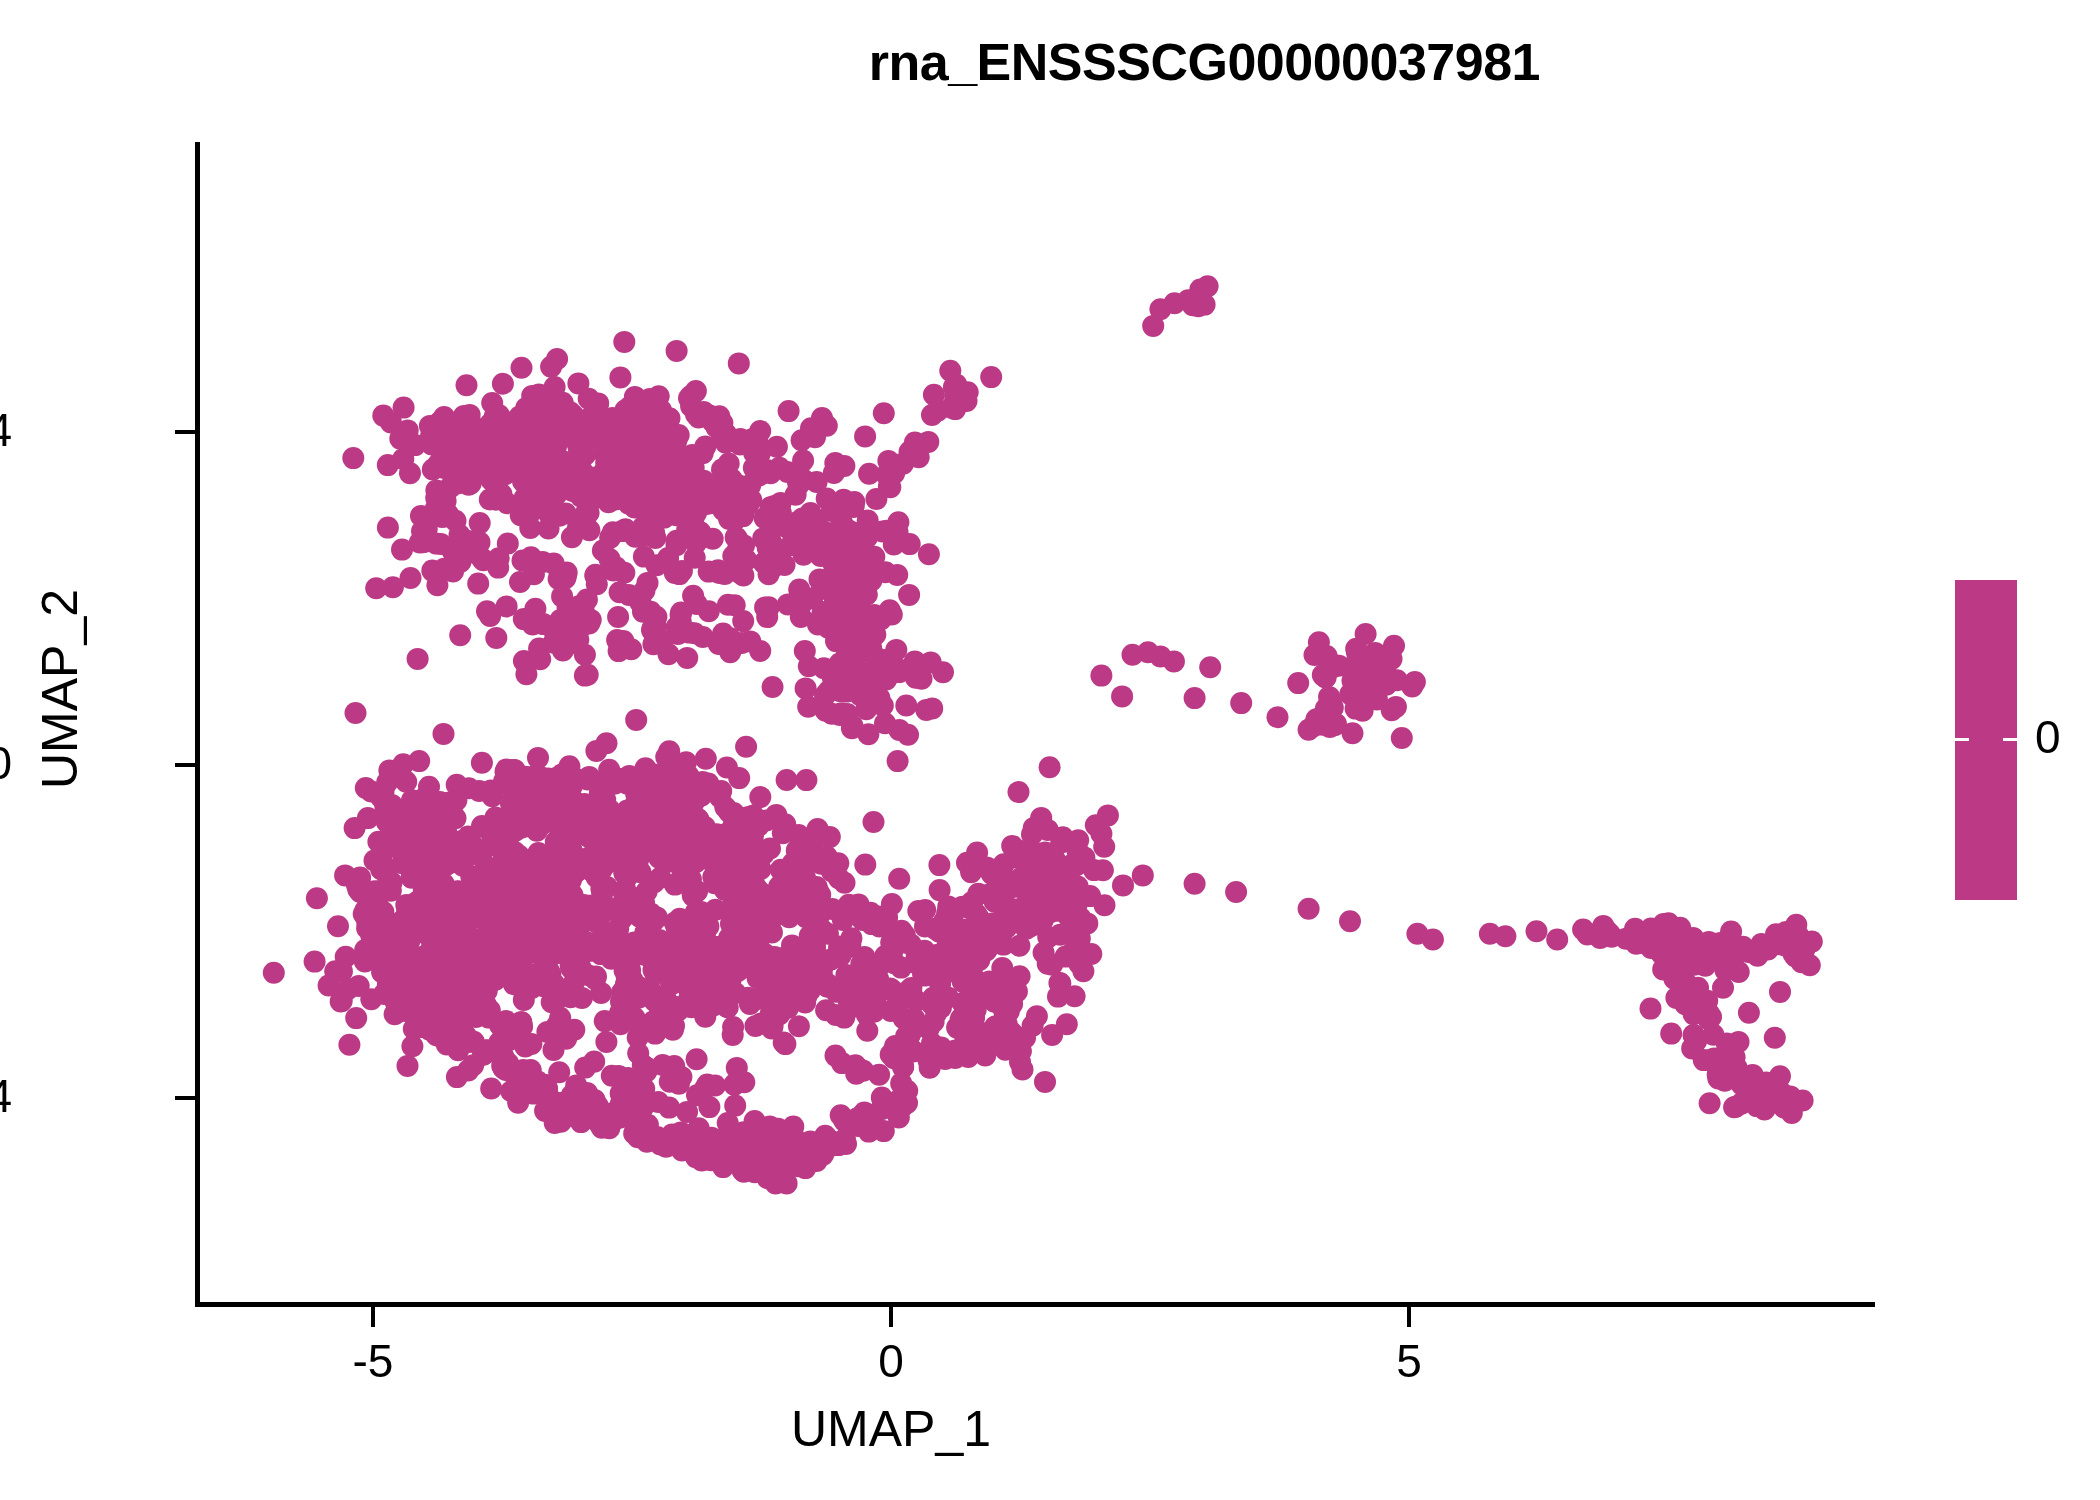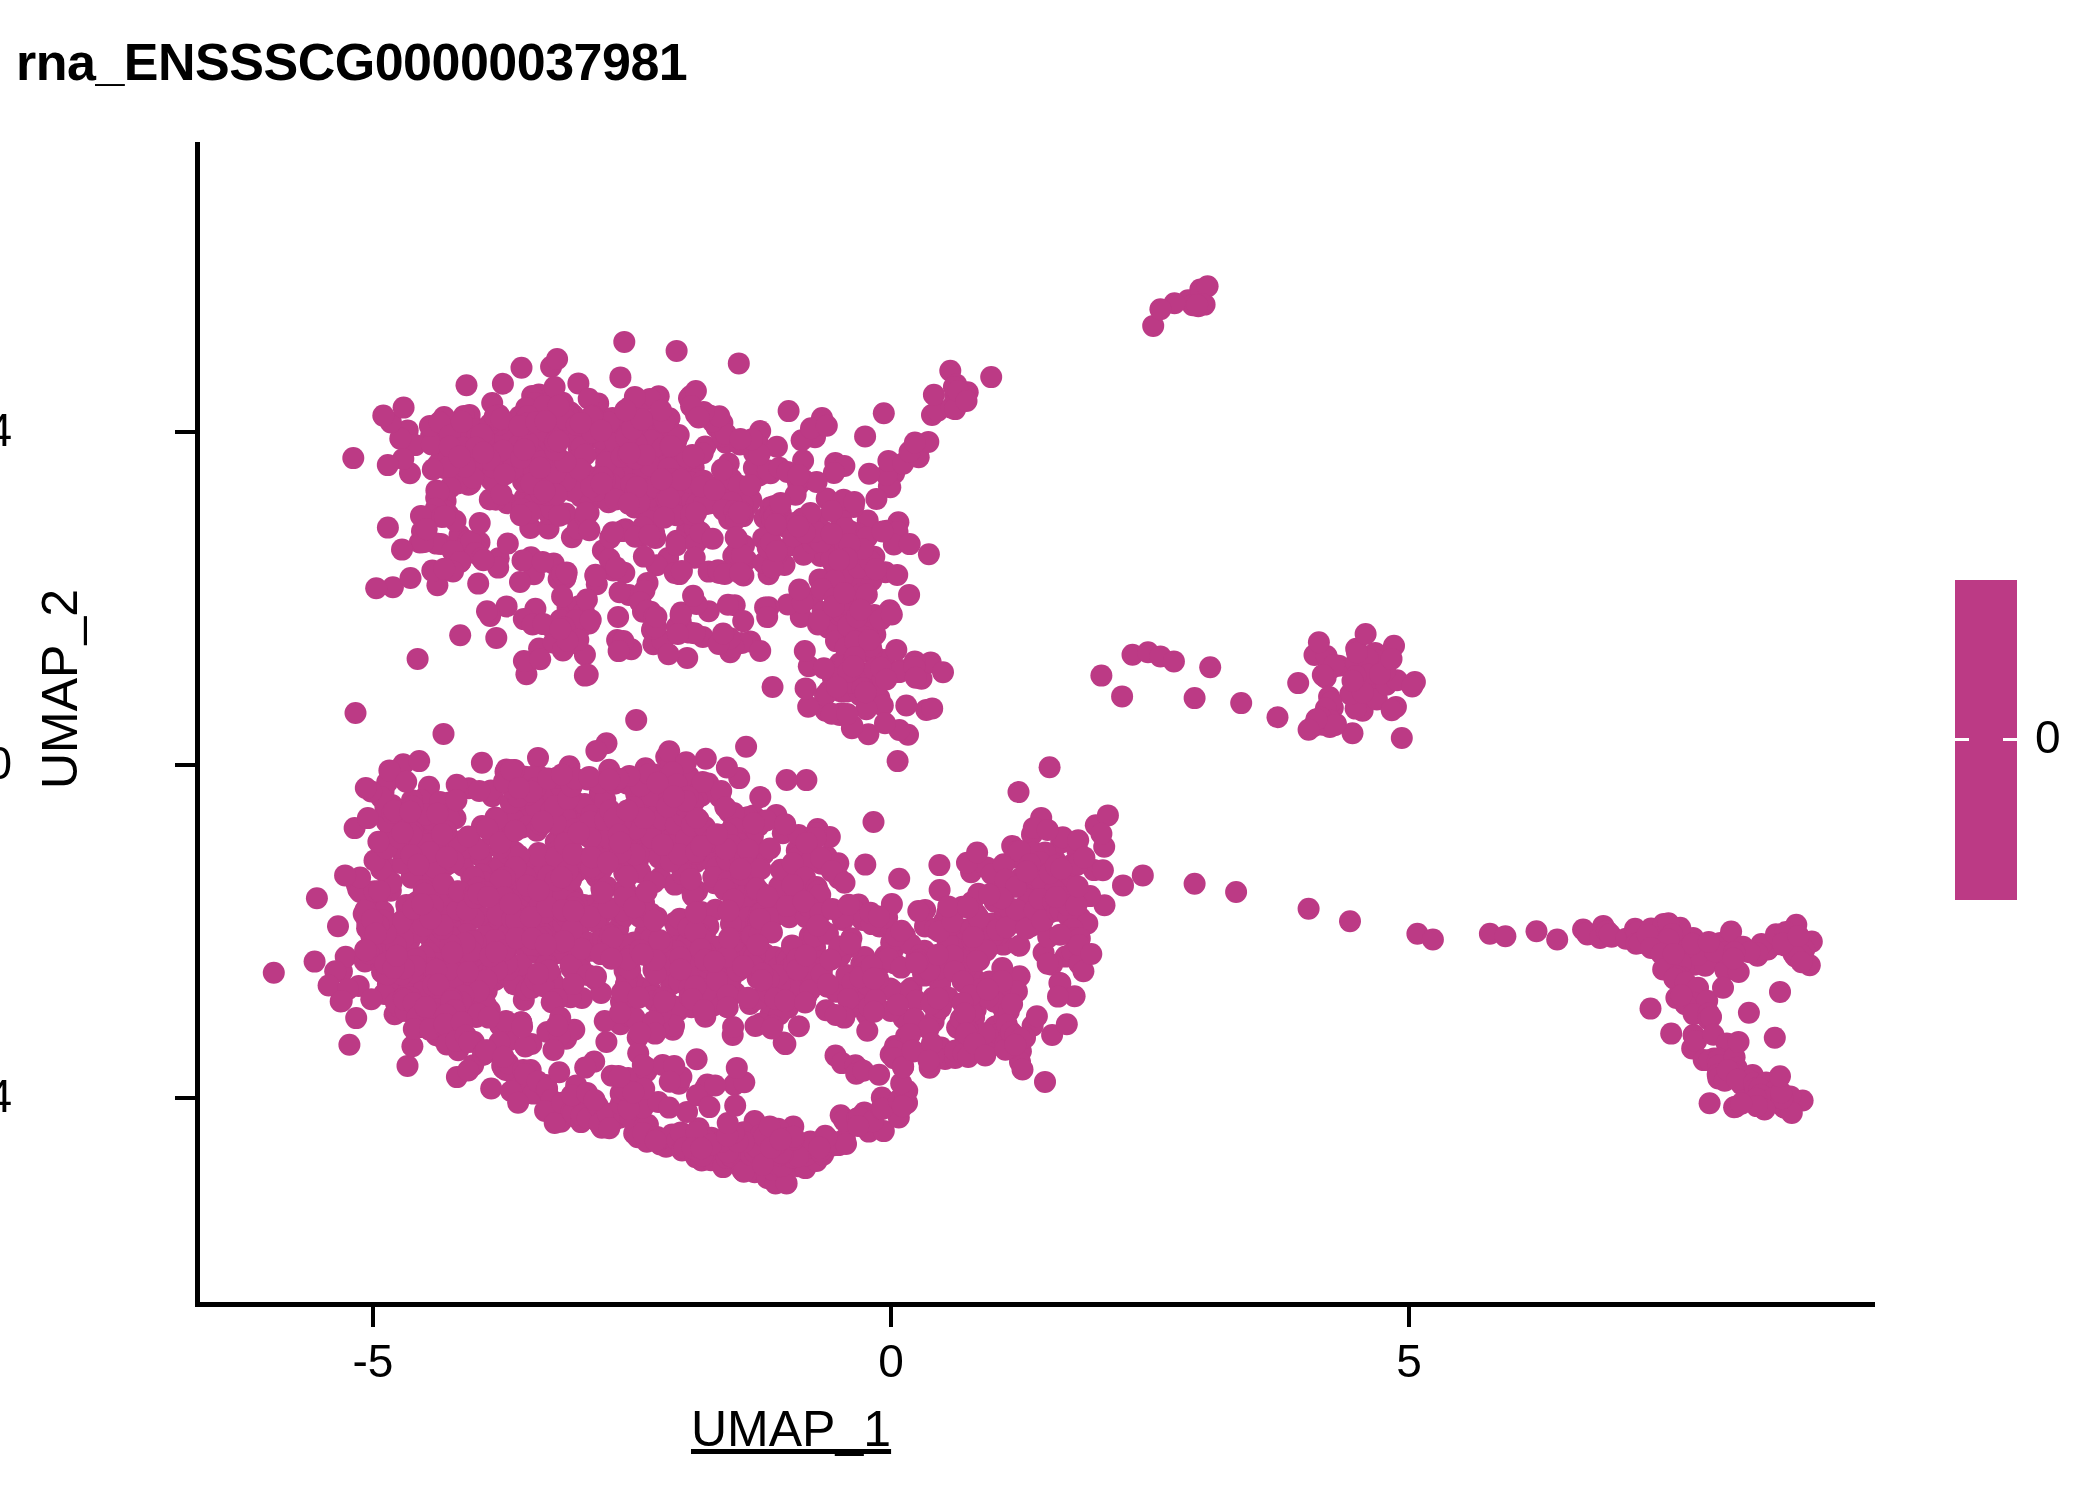--- a/index.html
+++ b/index.html
@@ -15,24 +15,24 @@
   }
   #figure {
     position: relative;
     width: 2100px;
     height: 1500px;
     background: #ffffff;
   }
   
   #plot-title {
     position: absolute;
-    left: 16px;
+    left: 0;
     top: 32px;
     width: 1540px;
-    text-align: left;
+    text-align: right;
     font-size: 52px;
     font-weight: bold;
     color: #000000;
     letter-spacing: -0.5px;
     font-family: "Liberation Sans", sans-serif;
     white-space: nowrap;
   }
   #axis-line-y {
     position: absolute;
     left: 195px;
@@ -81,24 +81,24 @@
     font-size: 46px;
     color: #000000;
     line-height: 1;
     font-family: "Liberation Sans", sans-serif;
   }
   #xaxis-title {
     position: absolute;
     left: 691px;
     top: 1400px;
     width: 400px;
+    text-align: center;
     font-size: 50px;
     color: #000000;
     font-family: "Liberation Sans", sans-serif;
-    text-decoration: underline;
   }
   #yaxis-title {
     position: absolute;
     left: -140px;
     top: 660px;
     width: 400px;
     text-align: center;
     font-size: 50px;
     color: #000000;
     transform: rotate(-90deg);

